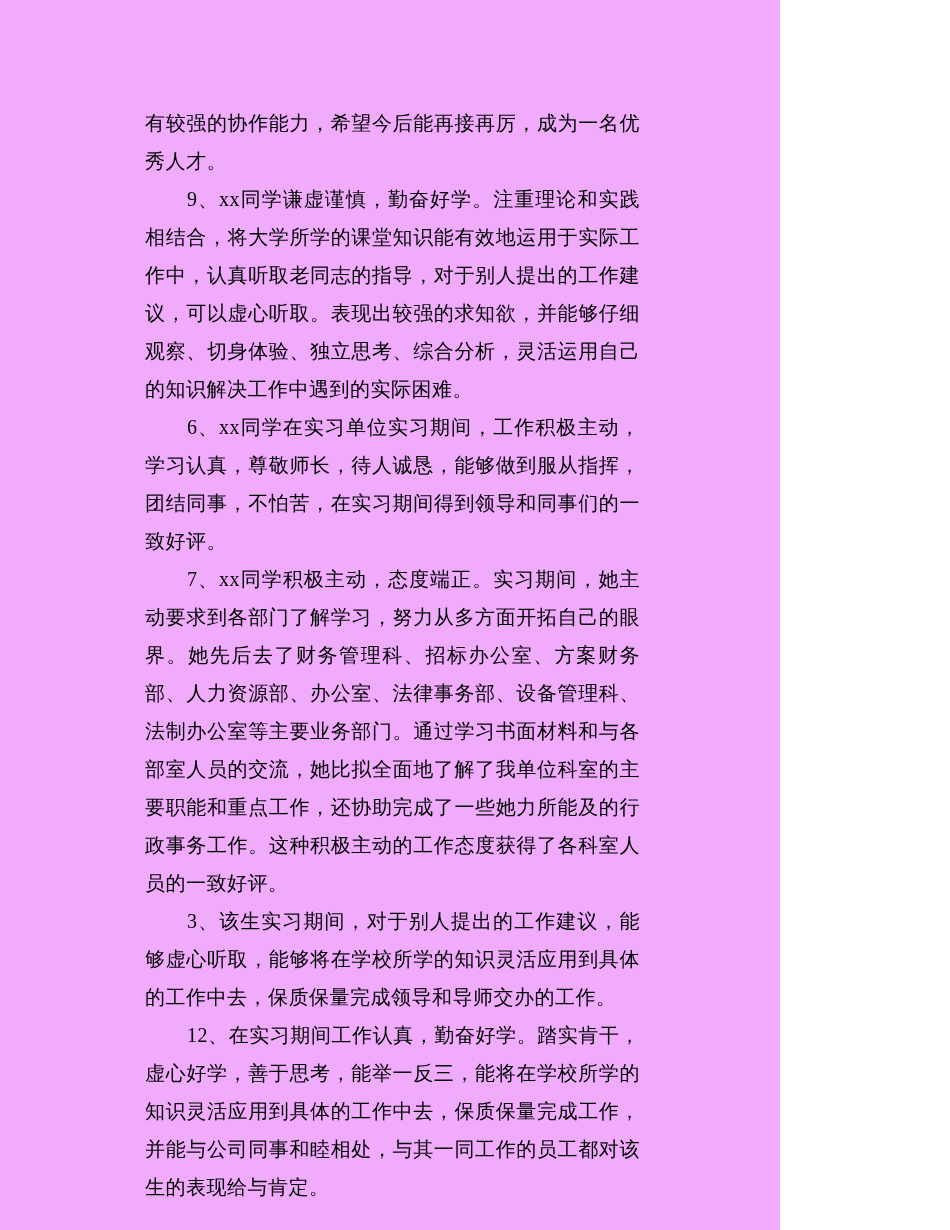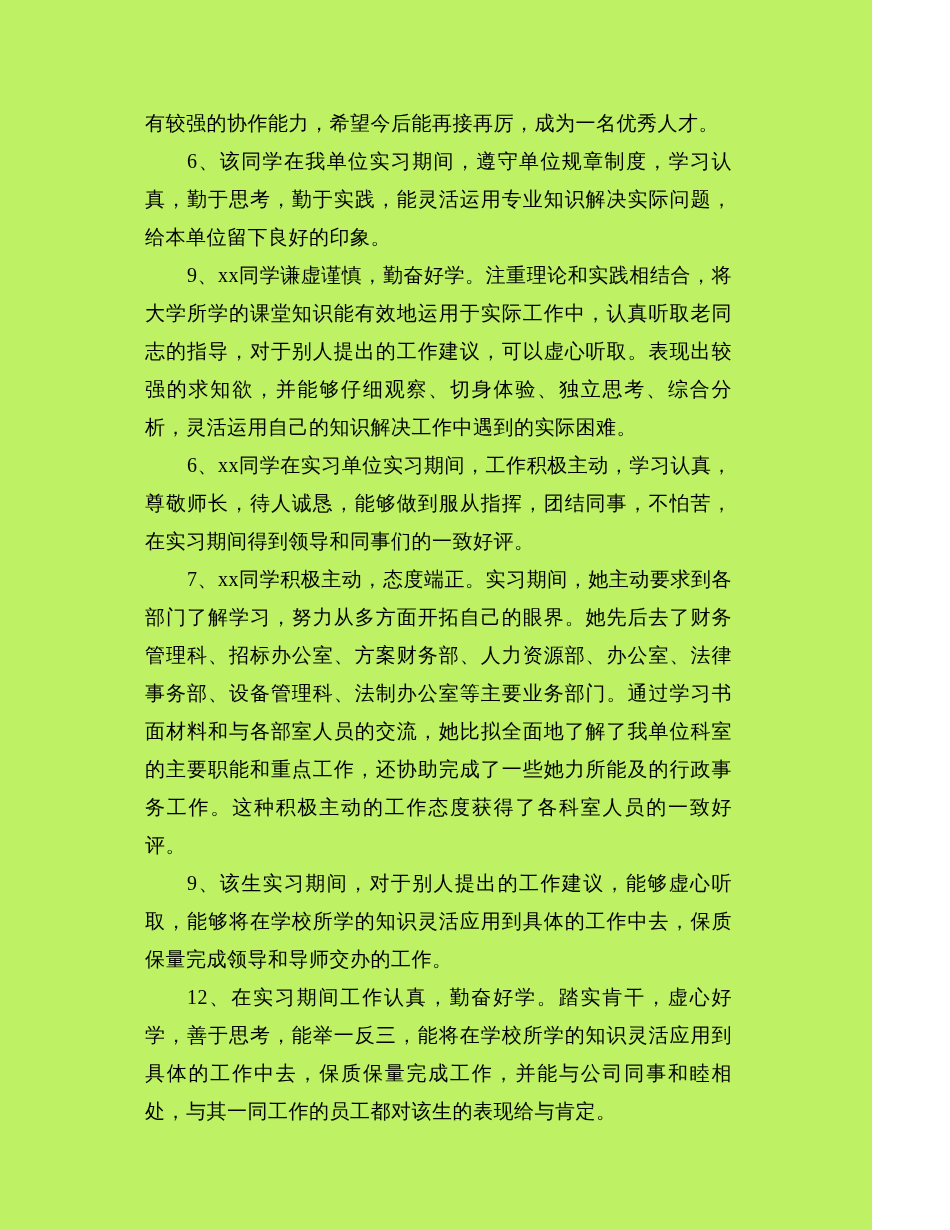--- a/index.html
+++ b/index.html
@@ -2,23 +2,23 @@
 <html><head>
 <meta charset="utf-8">
 <style>
   html, body {
     margin: 0;
     padding: 0;
     background: #ffffff;
   }
   .page {
     position: relative;
-    width: 872px;
+    width: 780px;
     height: 1230px;
-    background: #bef264;
+    background: #f0abfc;
     box-sizing: border-box;
     padding: 104px 140px 0 145px;
     overflow: hidden;
   }
   .doc-body {
     font-family: "Liberation Serif", "DejaVu Serif", serif;
     font-size: 20px;
     line-height: 38px;
     color: #000000;
     text-align: justify;
@@ -34,21 +34,20 @@
   .para.no-indent {
     text-indent: 0;
   }
 </style>
 </head>
 <body>
 
 <div class="page">
   <div class="doc-body">
     <p class="para no-indent">有较强的协作能力，希望今后能再接再厉，成为一名优秀人才。</p>
-    <p class="para">6、该同学在我单位实习期间，遵守单位规章制度，学习认真，勤于思考，勤于实践，能灵活运用专业知识解决实际问题，给本单位留下良好的印象。</p>
     <p class="para">9、xx同学谦虚谨慎，勤奋好学。注重理论和实践相结合，将大学所学的课堂知识能有效地运用于实际工作中，认真听取老同志的指导，对于别人提出的工作建议，可以虚心听取。表现出较强的求知欲，并能够仔细观察、切身体验、独立思考、综合分析，灵活运用自己的知识解决工作中遇到的实际困难。</p>
     <p class="para">6、xx同学在实习单位实习期间，工作积极主动，学习认真，尊敬师长，待人诚恳，能够做到服从指挥，团结同事，不怕苦，在实习期间得到领导和同事们的一致好评。</p>
     <p class="para">7、xx同学积极主动，态度端正。实习期间，她主动要求到各部门了解学习，努力从多方面开拓自己的眼界。她先后去了财务管理科、招标办公室、方案财务部、人力资源部、办公室、法律事务部、设备管理科、法制办公室等主要业务部门。通过学习书面材料和与各部室人员的交流，她比拟全面地了解了我单位科室的主要职能和重点工作，还协助完成了一些她力所能及的行政事务工作。这种积极主动的工作态度获得了各科室人员的一致好评。</p>
-    <p class="para">9、该生实习期间，对于别人提出的工作建议，能够虚心听取，能够将在学校所学的知识灵活应用到具体的工作中去，保质保量完成领导和导师交办的工作。</p>
+    <p class="para">3、该生实习期间，对于别人提出的工作建议，能够虚心听取，能够将在学校所学的知识灵活应用到具体的工作中去，保质保量完成领导和导师交办的工作。</p>
     <p class="para">12、在实习期间工作认真，勤奋好学。踏实肯干，虚心好学，善于思考，能举一反三，能将在学校所学的知识灵活应用到具体的工作中去，保质保量完成工作，并能与公司同事和睦相处，与其一同工作的员工都对该生的表现给与肯定。</p>
 
   </div>
 </div>
 
 </body></html>

